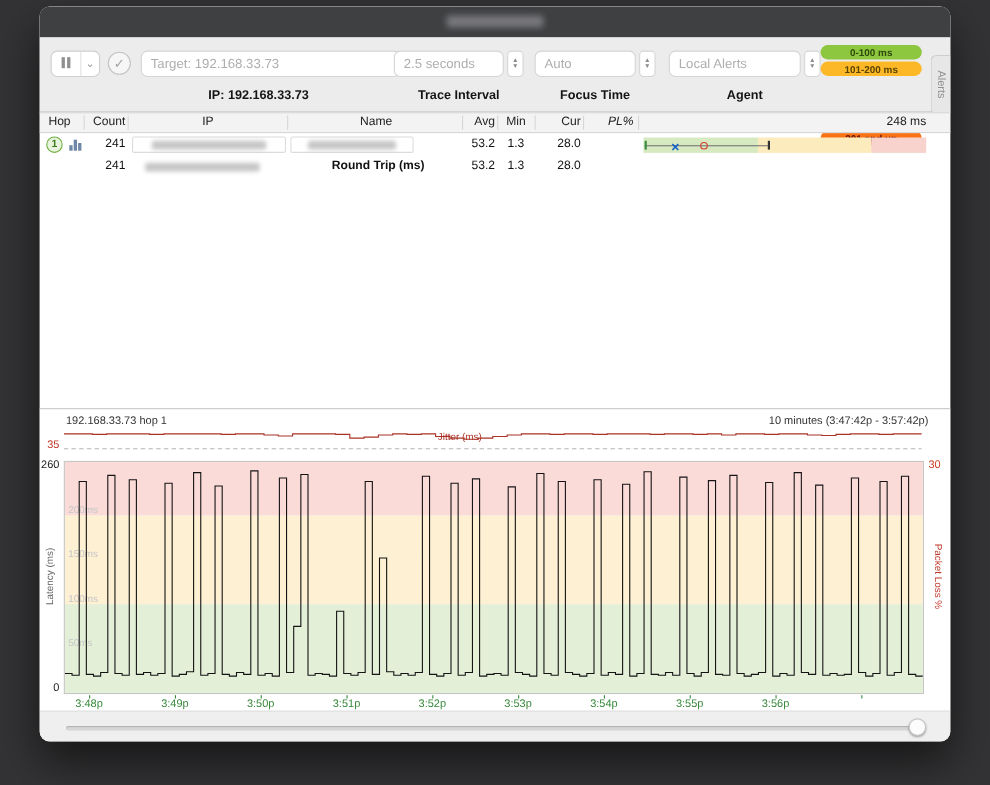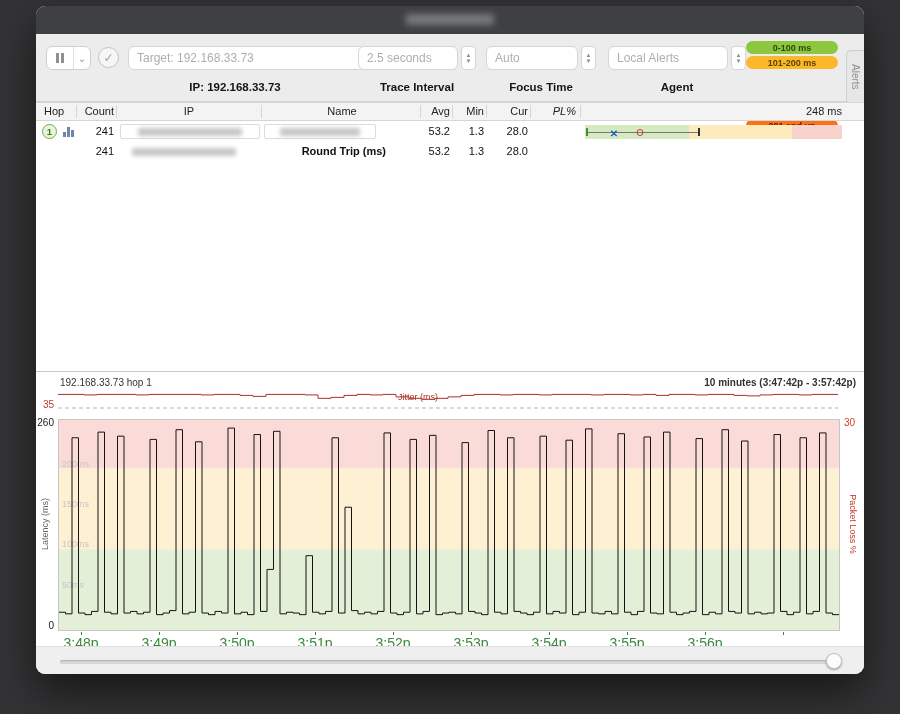--- a/index.html
+++ b/index.html
@@ -32,21 +32,21 @@
 
   
   .thead{position:absolute;top:96px;left:0;right:0;height:19px;background:#f3f3f3;border-top:1px solid #d6d6d6;border-bottom:1px solid #d6d6d6;font-size:11px;color:#222;}
   .thead span{position:absolute;top:2px;}
   .sep{position:absolute;top:2px;bottom:2px;width:1px;background:#d6d6d6;}
   .c-hop{left:8px;width:34px;}
   .c-count{left:42px;width:36px;text-align:right;}
   .c-ip{left:84px;width:138px;text-align:center;}
   .c-name{left:228px;width:156px;text-align:center;}
   .c-avg{left:386px;width:28px;text-align:right;}
-  .c-min{left:418px;width:30px;text-align:right;}
+  .c-min{left:418px;width:30px;text-align:center;}
   .c-cur{left:452px;width:40px;text-align:right;}
   .c-pl{left:496px;width:44px;text-align:right;font-style:italic;}
   .c-scale{left:549px;width:257px;text-align:right;}
   .trow{position:absolute;left:0;right:0;height:20px;font-size:11px;color:#111;}
   .trow span{position:absolute;top:3px;}
   .row1{top:116px;} .row2{top:136px;}
   .hop-badge{position:absolute;left:6px;top:2px;width:15px;height:15px;border-radius:50%;background:#e9f4de;border:1px solid #71ae3f;color:#3c7a1c;font-size:9.5px;font-weight:700;display:flex;align-items:center;justify-content:center;}
   .hop-chart-icon{position:absolute;left:27px;top:5px;display:flex;align-items:flex-end;gap:1px;}
   .hop-chart-icon i{display:inline-block;width:3px;background:#6f87a6;}
   .redact{background:#c6c6c6;border-radius:2px;filter:blur(2px);}
@@ -59,32 +59,32 @@
   .seg{position:absolute;top:0;height:100%;}
   .range-line{position:absolute;top:7px;height:1px;background:#777;}
   .min-tick,.max-tick{position:absolute;top:3px;height:8px;width:2px;}
   .min-tick{background:#3e8e41;} .max-tick{background:#333;}
   .cur-x{position:absolute;top:0;font-size:10px;color:#1460c8;font-weight:700;transform:translateX(-50%);}
   .avg-o{position:absolute;top:3.5px;width:7px;height:7px;border:1.5px solid #d23b2f;border-radius:50%;transform:translateX(-50%);}
 
   
   .gpanel{position:absolute;left:0;right:0;top:365px;height:275px;background:#fff;border-top:1px solid #c9c9c9;font-size:10px;color:#333;}
   .g-title-l{position:absolute;left:24px;top:5px;}
-  .g-title-r{position:absolute;right:8px;top:5px;font-weight:bold;}
+  .g-title-r{position:absolute;right:20px;top:5px;}
   .jitter-wrap{position:absolute;left:22px;top:19px;width:780px;height:22px;}
   .jitter-axis{position:absolute;left:0;top:27px;width:18px;text-align:right;color:#c0392b;}
   .jitter-label{position:absolute;left:362px;top:20px;color:#ab3326;font-size:9px;z-index:2;}
   .plot-wrap{position:absolute;left:22px;top:47px;width:782px;height:212px;border:1px solid #c6c6c6;}
   .yl-top{position:absolute;left:0;top:45px;width:18px;text-align:right;color:#222;}
   .yl-bot{position:absolute;left:0;top:248px;width:18px;text-align:right;color:#222;}
   .y2-top{position:absolute;left:808px;top:45px;width:18px;color:#cc4125;}
   .ylab{position:absolute;left:9px;top:152px;transform:translate(-50%,-50%) rotate(-90deg);font-size:9px;color:#666;white-space:nowrap;}
   .y2lab{position:absolute;left:817px;top:152px;transform:translate(-50%,-50%) rotate(90deg);font-size:9px;color:#c0392b;white-space:nowrap;}
   .xaxis{position:absolute;left:22px;top:260px;width:780px;height:15px;}
-  .x-tick{position:absolute;top:3px;width:44px;margin-left:-22px;text-align:center;color:#38883a;font-size:14px;}
+  .x-tick{position:absolute;top:3px;width:44px;margin-left:-22px;text-align:center;color:#38883a;font-size:10px;}
   .x-tickmark{position:absolute;top:0;width:1px;height:3px;background:#38883a;}
 
   
   .footer{position:absolute;left:0;right:0;bottom:0;height:28px;background:#efefef;border-top:1px solid #e0e0e0;}
   .track{position:absolute;left:24px;right:24px;top:13px;height:4px;background:#d6d6d6;border-radius:2px;box-shadow:inset 0 1px 1px rgba(0,0,0,.18);}
   .knob{position:absolute;right:22px;top:6px;width:16px;height:16px;background:#fcfcfc;border:1px solid #c6c6c6;border-radius:50%;box-shadow:0 1px 2px rgba(0,0,0,.35);}
 </style>
 </head>
 <body>
 

